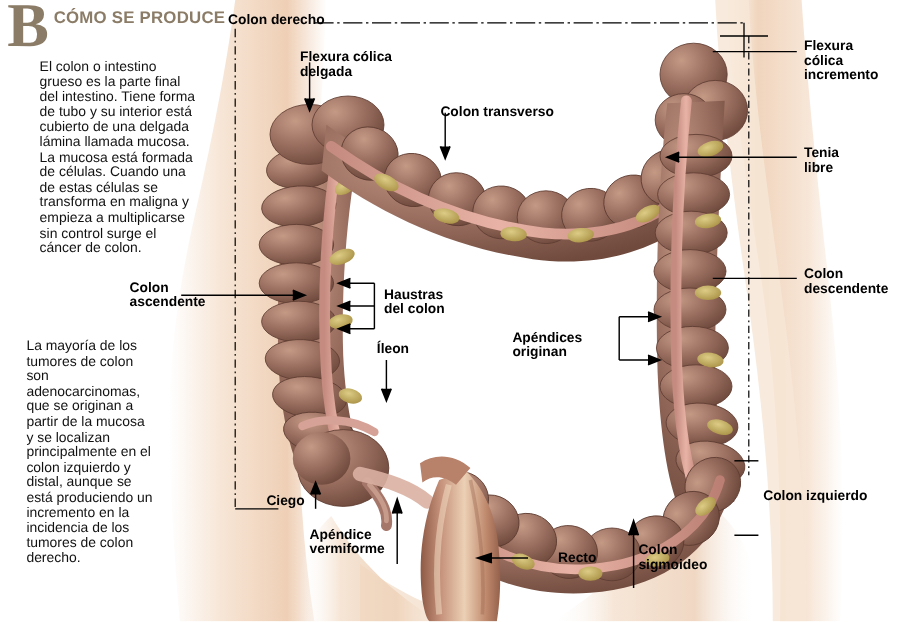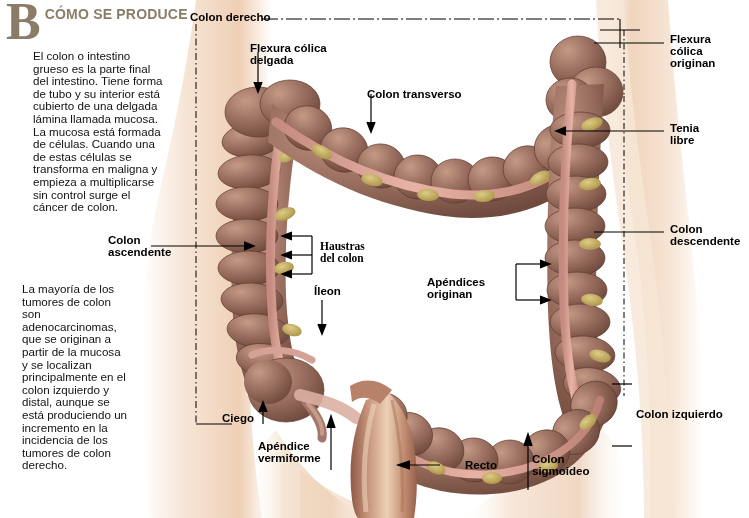--- a/index.html
+++ b/index.html
@@ -302,28 +302,28 @@
       <p class="body-text">La mayoría de los tumores de colon son adenocarcinomas, que se originan a partir de la mucosa y se localizan principalmente en el colon izquierdo y distal, aunque se está produciendo un incremento en la incidencia de los tumores de colon derecho.</p>
     </div>
   </div>
 
   <div class="lbl" style="left:190px;top:11px;text-align:right;">Colon derecho</div>
   <div class="lbl" style="left:250px;top:42px;">Flexura cólica
 delgada</div>
   <div class="lbl" style="left:367px;top:88px;">Colon transverso</div>
   <div class="lbl" style="left:670px;top:33px;">Flexura
 cólica
-originan</div>
+incremento</div>
   <div class="lbl" style="left:670px;top:122px;">Tenia
 libre</div>
   <div class="lbl" style="left:670px;top:223px;">Colon
 descendente</div>
   <div class="lbl" style="left:108px;top:234px;">Colon
 ascendente</div>
-  <div class="lbl" style="left:320px;top:240px;font-family:Liberation Serif, serif;">Haustras
+  <div class="lbl" style="left:320px;top:240px;">Haustras
 del colon</div>
   <div class="lbl" style="left:314px;top:285px;">Íleon</div>
   <div class="lbl" style="left:427px;top:276px;">Apéndices
 originan</div>
   <div class="lbl" style="left:636px;top:408px;">Colon izquierdo</div>
   <div class="lbl" style="left:222px;top:412px;">Ciego</div>
   <div class="lbl" style="left:258px;top:440px;">Apéndice
 vermiforme</div>
   <div class="lbl" style="left:443px;top:459px;margin-left:22px;">Recto</div>
   <div class="lbl" style="left:532px;top:453px;">Colon

